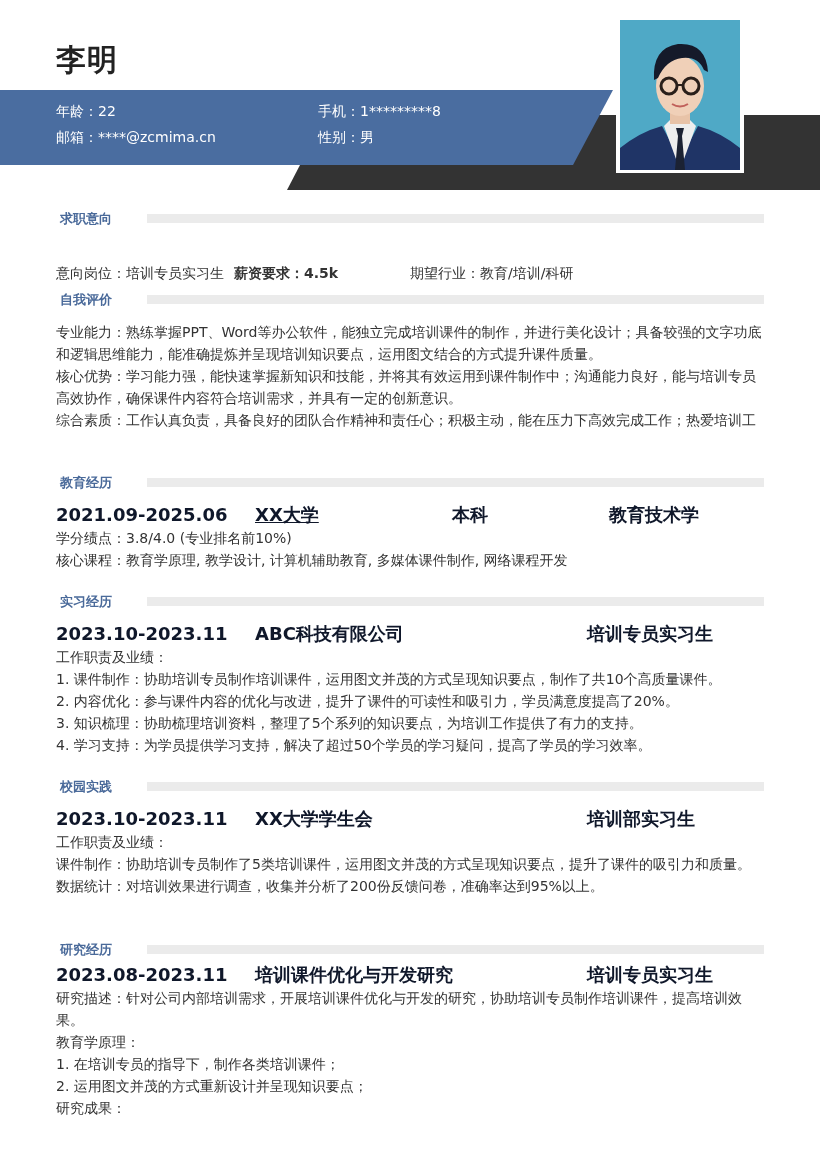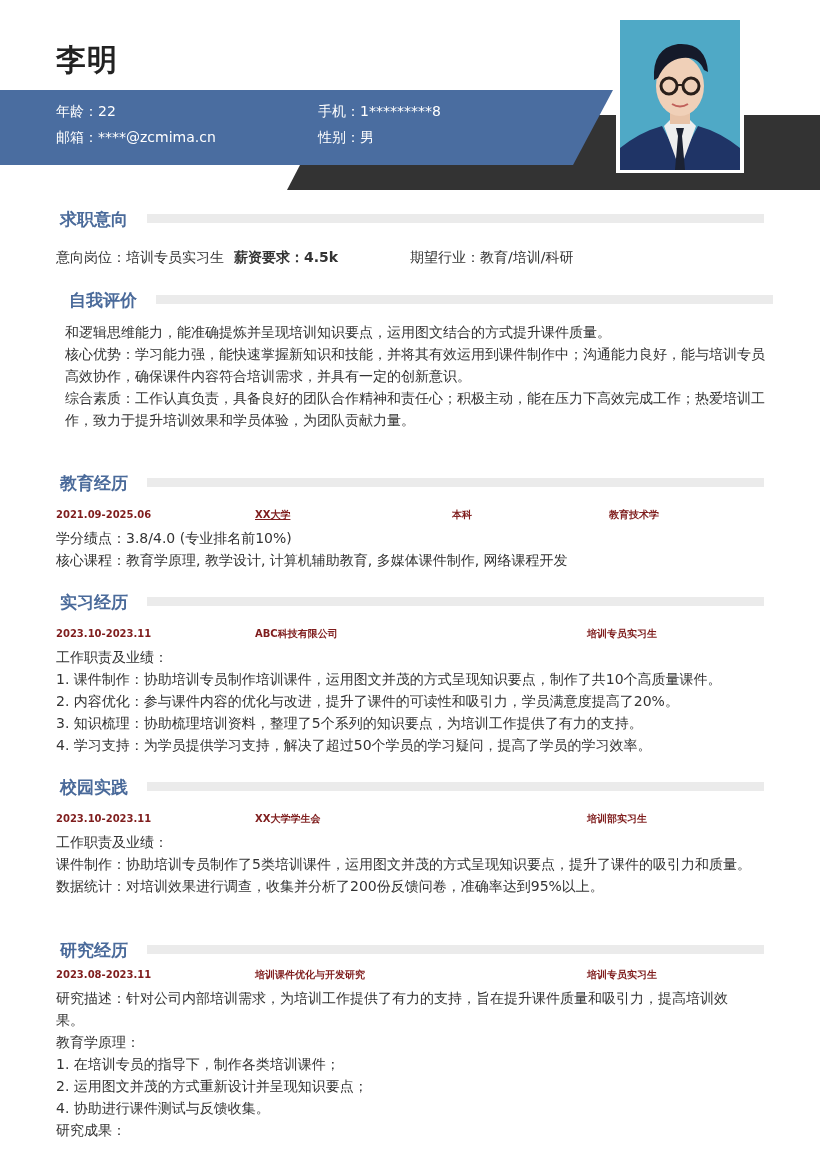--- a/index.html
+++ b/index.html
@@ -35,28 +35,28 @@
     position: absolute; left: 4px; top: 3px; width: 120px; height: 150px;
     background: #4fa9c6; overflow: hidden;
   }
   .section {
     position: absolute; left: 56px; width: 708px;
   }
   .sec-head {
     position: relative; height: 26px;
   }
   .sec-title {
-    position: absolute; left: 4px; top: 0; font-size: 17px; font-weight: bold;
+    position: absolute; left: 4px; top: 0; font-size: 13px; font-weight: bold;
     color: #4a6a9a; line-height: 24px;
   }
   .sec-bar {
     position: absolute; left: 91px; right: 0; top: 7px; height: 9px; background: #ebebeb;
   }
   .line { font-size: 14px; line-height: 22px; color: #333333; }
-  .row { position: relative; height: 22px; font-size: 10px; font-weight: bold; color: #7f1d1d; line-height: 22px; }
+  .row { position: relative; height: 22px; font-size: 18px; font-weight: bold; color: #0f172a; line-height: 22px; }
   .row span { position: absolute; top: 0; white-space: nowrap; }
 </style>
 </head>
 <body>
 
 <div class="name">李明</div>
 
 <div class="dark-band"></div>
 <div class="blue-band"></div>
 
@@ -89,38 +89,38 @@
       <path d="M52 84 Q60 89 68 84" stroke="#c0605a" stroke-width="2" fill="none"></path>
     </svg>
   </div>
 </div>
 
 <div class="section" style="top:207px;">
   <div class="sec-head">
     <div class="sec-title">求职意向</div>
     <div class="sec-bar"></div>
   </div>
-  <div class="line" style="position:relative; height:22px; margin-top:13px;">
+  <div class="line" style="position:relative; height:22px; margin-top:29px;">
     <span style="position:absolute; left:0;">意向岗位：培训专员实习生</span>
     <span style="position:absolute; left:178px;font-weight:bold;">薪资要求：4.5k</span>
     <span style="position:absolute; left:354px;">期望行业：教育/培训/科研</span>
   </div>
 </div>
 
-<div class="section" style="top:288px;margin-left:9px;">
+<div class="section" style="top:288px;">
   <div class="sec-head">
     <div class="sec-title">自我评价</div>
     <div class="sec-bar"></div>
   </div>
   <div style="margin-top:7px;">
+    <div class="line">专业能力：熟练掌握PPT、Word等办公软件，能独立完成培训课件的制作，并进行美化设计；具备较强的文字功底</div>
     <div class="line">和逻辑思维能力，能准确提炼并呈现培训知识要点，运用图文结合的方式提升课件质量。</div>
     <div class="line">核心优势：学习能力强，能快速掌握新知识和技能，并将其有效运用到课件制作中；沟通能力良好，能与培训专员</div>
     <div class="line">高效协作，确保课件内容符合培训需求，并具有一定的创新意识。</div>
     <div class="line">综合素质：工作认真负责，具备良好的团队合作精神和责任心；积极主动，能在压力下高效完成工作；热爱培训工</div>
-    <div class="line">作，致力于提升培训效果和学员体验，为团队贡献力量。</div>
   </div>
 </div>
 
 <div class="section" style="top:471px;">
   <div class="sec-head">
     <div class="sec-title">教育经历</div>
     <div class="sec-bar"></div>
   </div>
   <div class="row" style="margin-top:7px;">
     <span style="left:0;">2021.09-2025.06</span>
@@ -174,21 +174,20 @@
   <div class="sec-head">
     <div class="sec-title">研究经历</div>
     <div class="sec-bar"></div>
   </div>
   <div class="row" style="">
     <span style="left:0;">2023.08-2023.11</span>
     <span style="left:199px;">培训课件优化与开发研究</span>
     <span style="left:531px;">培训专员实习生</span>
   </div>
   <div style="margin-top:1px;">
-    <div class="line">研究描述：针对公司内部培训需求，为培训工作提供了有力的支持，旨在提升课件质量和吸引力，提高培训效</div>
+    <div class="line">研究描述：针对公司内部培训需求，开展培训课件优化与开发的研究，协助培训专员制作培训课件，提高培训效</div>
     <div class="line">果。</div>
     <div class="line">教育学原理：</div>
     <div class="line">1. 在培训专员的指导下，制作各类培训课件；</div>
     <div class="line">2. 运用图文并茂的方式重新设计并呈现知识要点；</div>
-    <div class="line">4. 协助进行课件测试与反馈收集。</div>
     <div class="line">研究成果：</div>
   </div>
 </div>
 
 </body></html>

